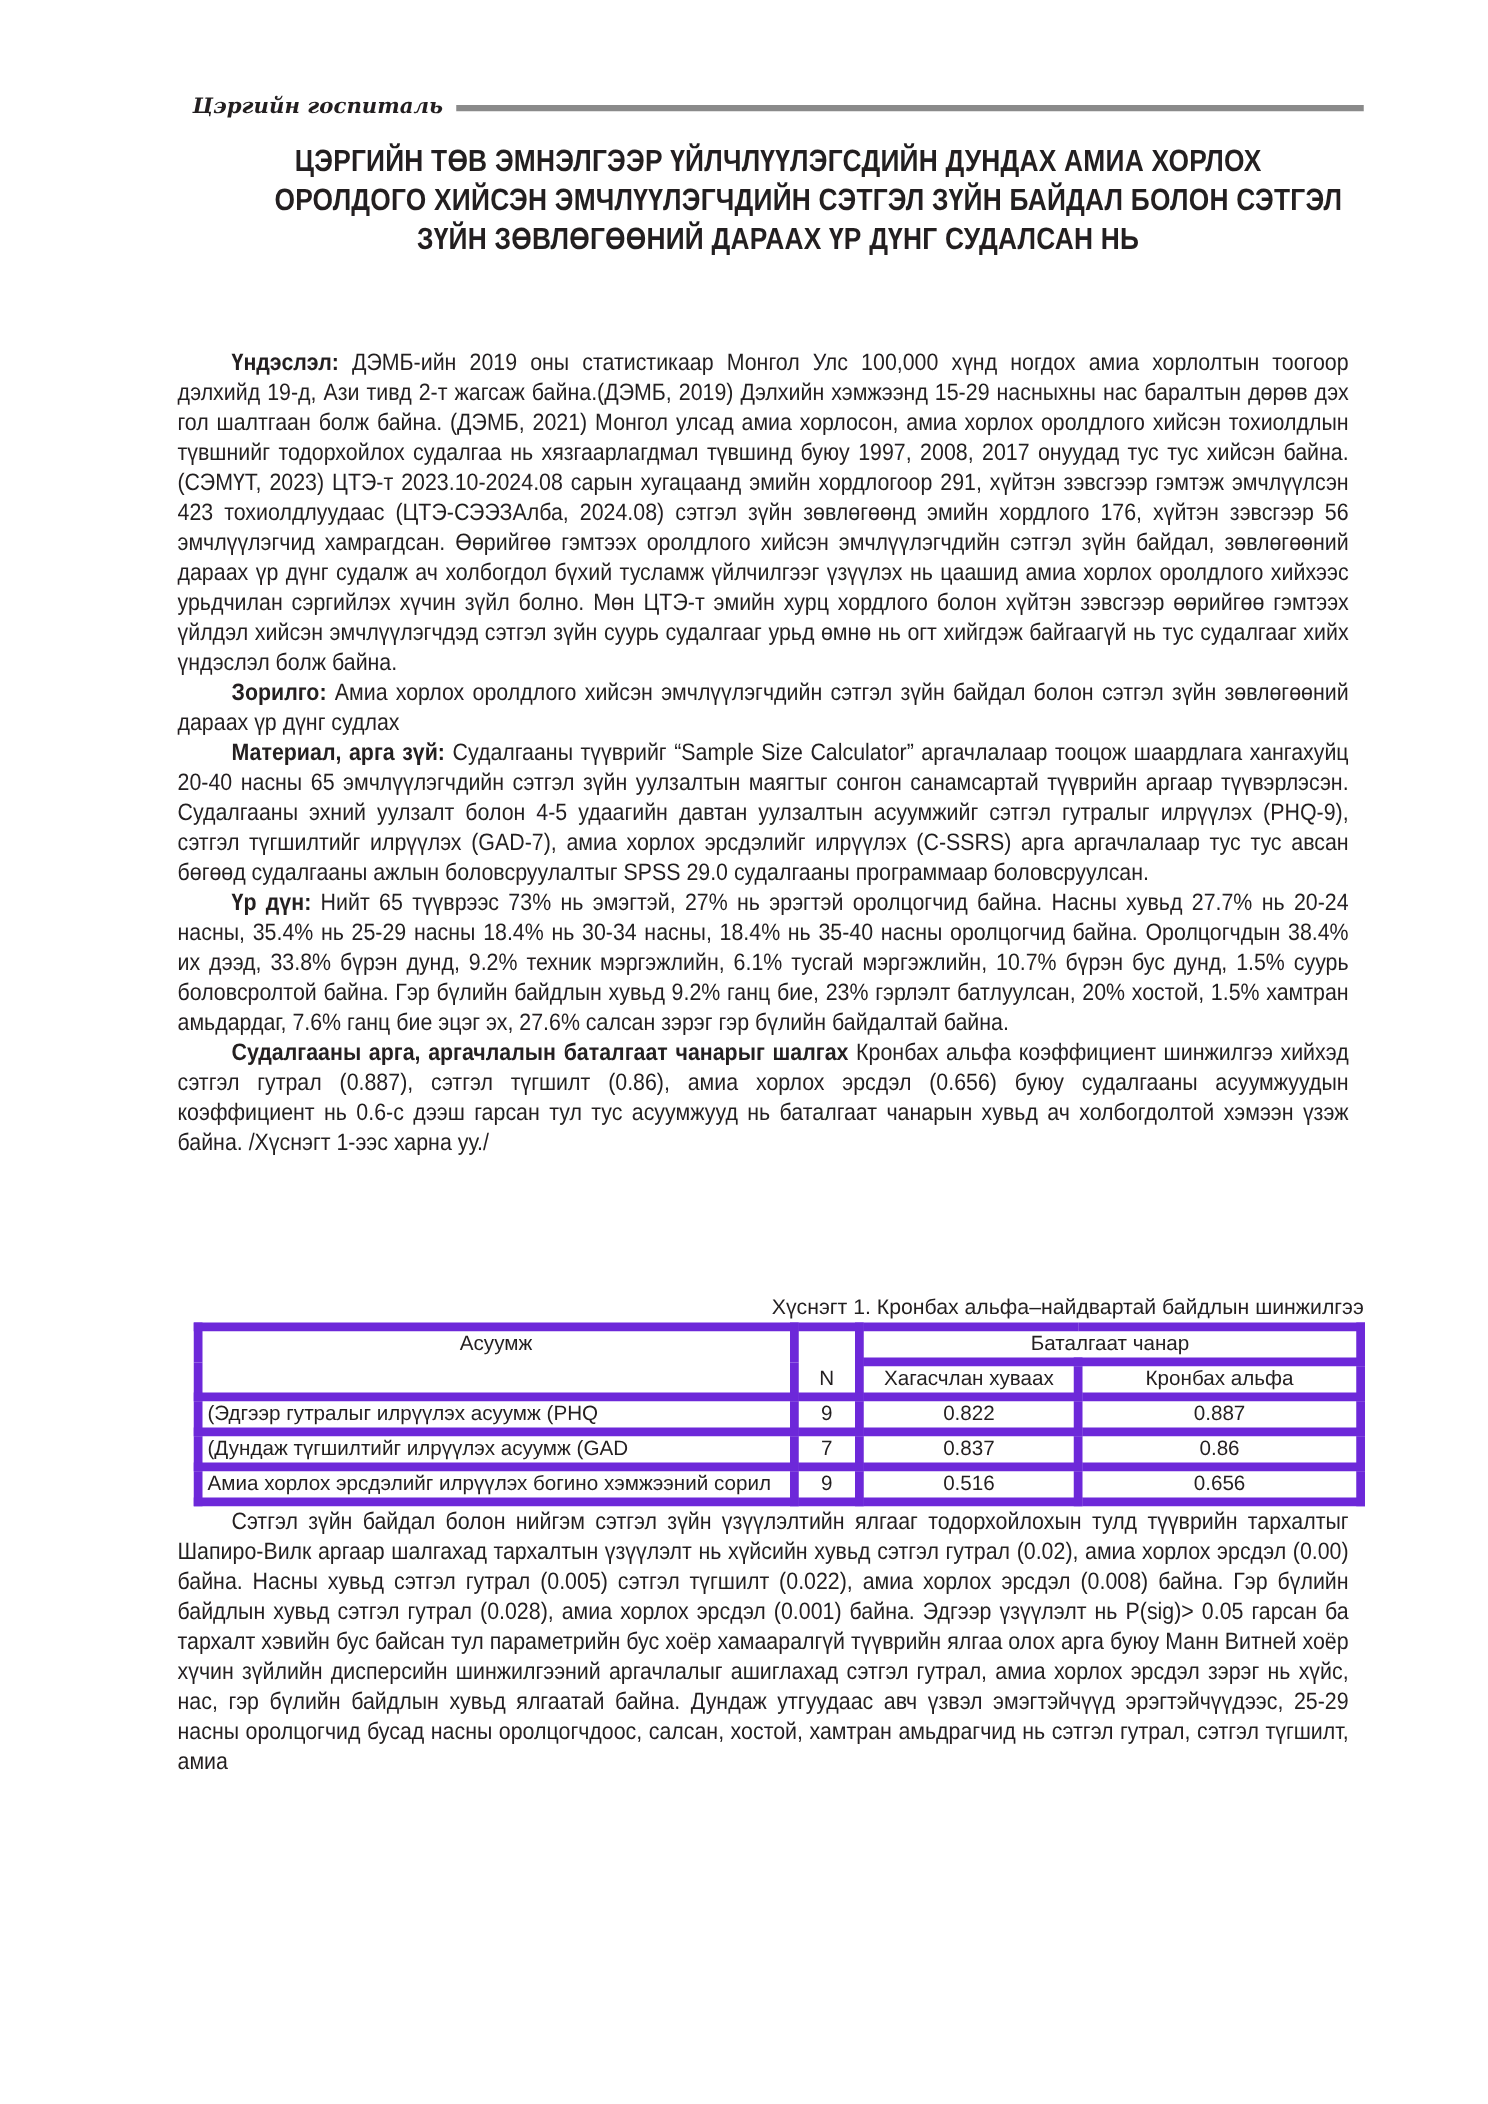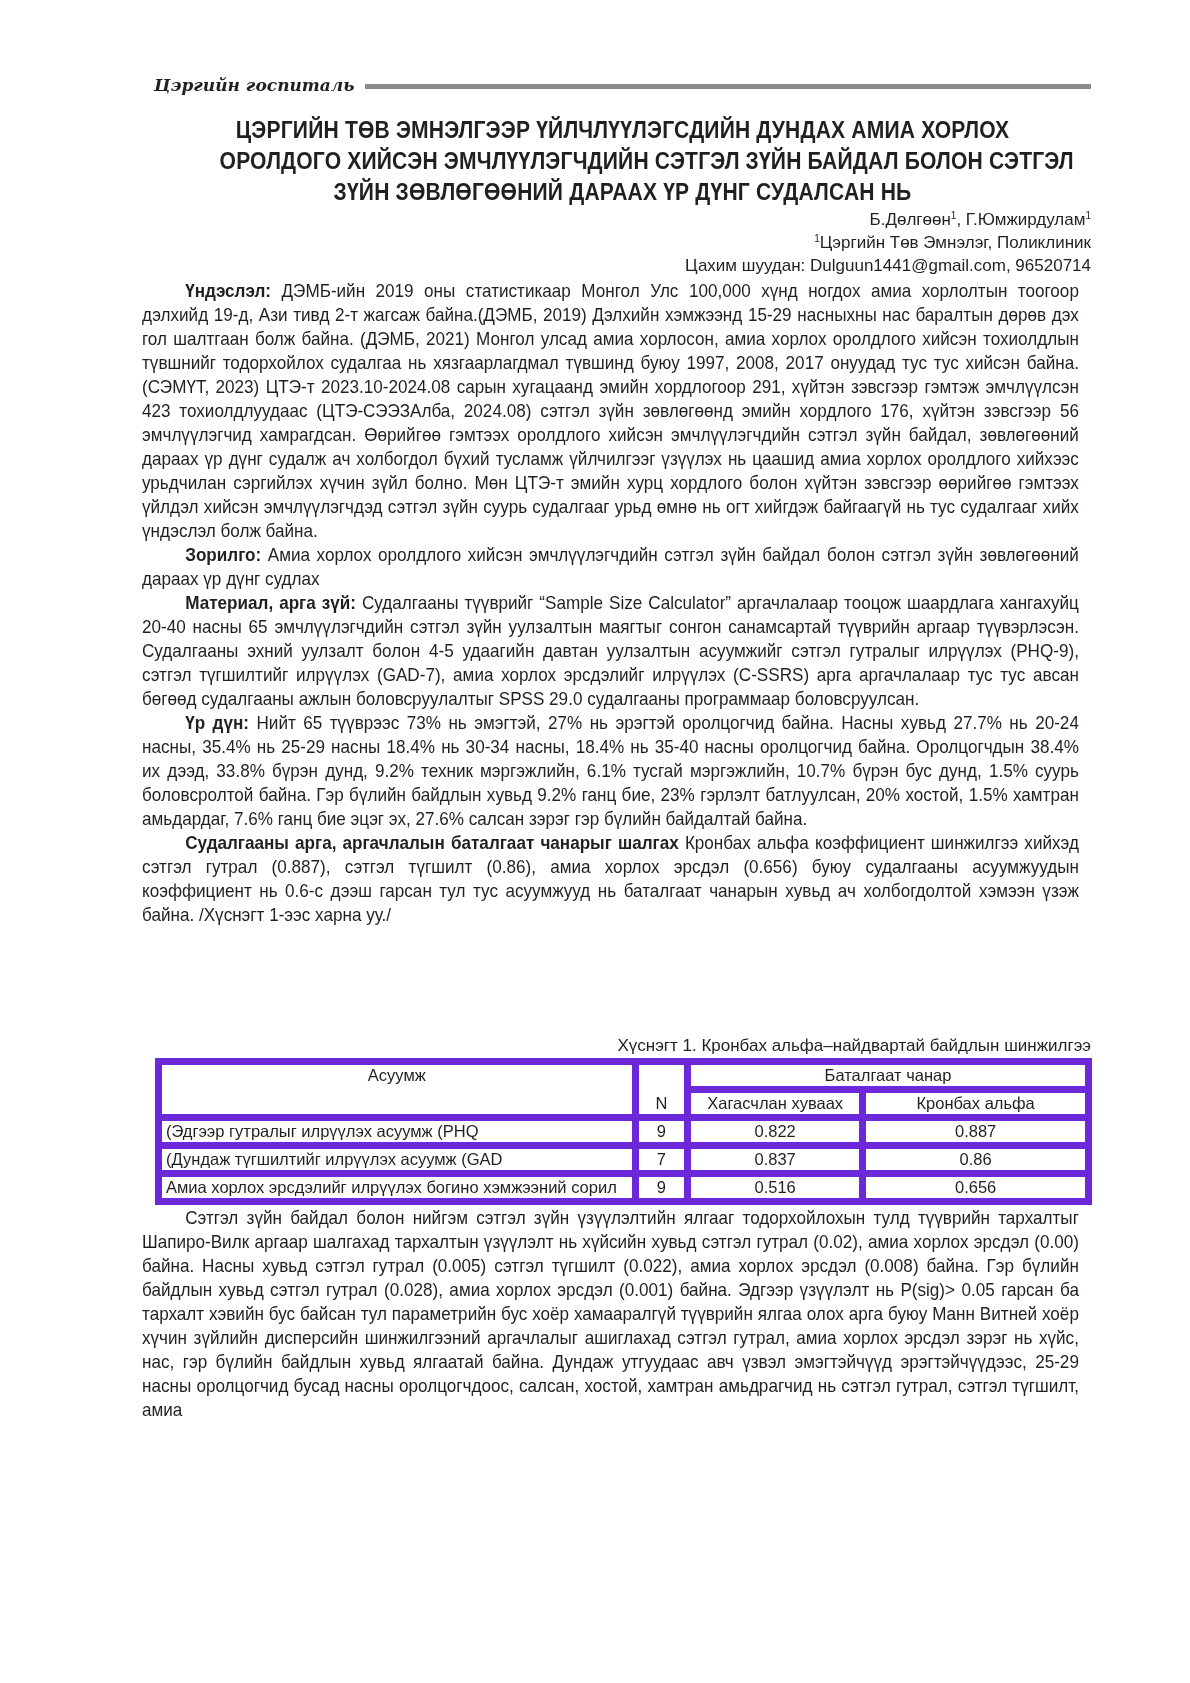--- a/index.html
+++ b/index.html
@@ -49,29 +49,20 @@
     <span class="running-title">Цэргийн госпиталь</span>
     <span class="running-rule"></span>
   </div>
 
   <h1 class="title" style="margin:0;">
     <span class="title-line">ЦЭРГИЙН ТӨВ ЭМНЭЛГЭЭР ҮЙЛЧЛҮҮЛЭГСДИЙН ДУНДАХ АМИА ХОРЛОХ</span>
     <span class="title-line">ОРОЛДОГО ХИЙСЭН ЭМЧЛҮҮЛЭГЧДИЙН СЭТГЭЛ ЗҮЙН БАЙДАЛ БОЛОН СЭТГЭЛ</span>
     <span class="title-line">ЗҮЙН ЗӨВЛӨГӨӨНИЙ ДАРААХ ҮР ДҮНГ СУДАЛСАН НЬ</span>
   </h1>
 
-  <div class="authors">
-    <div>
-      <span>Б.Дөлгөөн</span><sup>1</sup><span>, </span><span>Г.Юмжирдулам</span><sup>1</sup>
-    </div>
-    <div>
-      <sup>1</sup><span>Цэргийн Төв Эмнэлэг, Поликлиник</span>
-    </div>
-    <div>Цахим шуудан: Dulguun1441@gmail.com, 96520714</div>
-  </div>
 
   <div class="body" style="top:279px;">
     <p class="indent"><span class="lead">Үндэслэл:</span><span> ДЭМБ-ийн 2019 оны статистикаар Монгол Улс 100,000 хүнд ногдох амиа хорлолтын тоогоор дэлхийд 19-д, Ази тивд 2-т жагсаж байна.(ДЭМБ, 2019) Дэлхийн хэмжээнд 15-29 насныхны нас баралтын дөрөв дэх гол шалтгаан болж байна. (ДЭМБ, 2021) Монгол улсад амиа хорлосон, амиа хорлох оролдлого хийсэн тохиолдлын түвшнийг тодорхойлох судалгаа нь хязгаарлагдмал түвшинд буюу 1997, 2008, 2017 онуудад тус тус хийсэн байна. (СЭМҮТ, 2023) ЦТЭ-т 2023.10-2024.08 сарын хугацаанд эмийн хордлогоор 291, хүйтэн зэвсгээр гэмтэж эмчлүүлсэн 423 тохиолдлуудаас (ЦТЭ-СЭЭЗАлба, 2024.08) сэтгэл зүйн зөвлөгөөнд эмийн хордлого 176, хүйтэн зэвсгээр 56 эмчлүүлэгчид хамрагдсан. Өөрийгөө гэмтээх оролдлого хийсэн эмчлүүлэгчдийн сэтгэл зүйн байдал, зөвлөгөөний дараах үр дүнг судалж ач холбогдол бүхий тусламж үйлчилгээг үзүүлэх нь цаашид амиа хорлох оролдлого хийхээс урьдчилан сэргийлэх хүчин зүйл болно. Мөн ЦТЭ-т эмийн хурц хордлого болон хүйтэн зэвсгээр өөрийгөө гэмтээх үйлдэл хийсэн эмчлүүлэгчдэд сэтгэл зүйн суурь судалгааг урьд өмнө нь огт хийгдэж байгаагүй нь тус судалгааг хийх үндэслэл болж байна.</span></p>
     <p class="indent"><span class="lead">Зорилго:</span><span> Амиа хорлох оролдлого хийсэн эмчлүүлэгчдийн сэтгэл зүйн байдал болон сэтгэл зүйн зөвлөгөөний дараах үр дүнг судлах</span></p>
     <p class="indent"><span class="lead">Материал, арга зүй:</span><span> Судалгааны түүврийг “Sample Size Calculator” аргачлалаар тооцож шаардлага хангахуйц 20-40 насны 65 эмчлүүлэгчдийн сэтгэл зүйн уулзалтын маягтыг сонгон санамсартай түүврийн аргаар түүвэрлэсэн. Судалгааны эхний уулзалт болон 4-5 удаагийн давтан уулзалтын асуумжийг сэтгэл гутралыг илрүүлэх (PHQ-9), сэтгэл түгшилтийг илрүүлэх (GAD-7), амиа хорлох эрсдэлийг илрүүлэх (C-SSRS)  арга аргачлалаар тус тус авсан бөгөөд судалгааны ажлын боловсруулалтыг SPSS 29.0 судалгааны программаар боловсруулсан.</span></p>
     <p class="indent"><span class="lead">Үр дүн:</span><span> Нийт 65 түүврээс 73% нь эмэгтэй, 27% нь  эрэгтэй оролцогчид байна. Насны хувьд 27.7% нь 20-24 насны, 35.4% нь 25-29 насны 18.4% нь 30-34  насны, 18.4% нь 35-40 насны оролцогчид байна. Оролцогчдын 38.4% их дээд, 33.8% бүрэн дунд, 9.2% техник мэргэжлийн, 6.1% тусгай мэргэжлийн, 10.7% бүрэн бус дунд, 1.5% суурь боловсролтой байна. Гэр бүлийн байдлын хувьд 9.2% ганц бие, 23% гэрлэлт батлуулсан, 20% хостой, 1.5% хамтран амьдардаг, 7.6% ганц бие эцэг эх, 27.6% салсан зэрэг гэр бүлийн байдалтай байна.</span></p>
     <p class="indent"><span class="lead">Судалгааны арга, аргачлалын баталгаат чанарыг шалгах</span><span> Кронбах альфа коэффициент шинжилгээ хийхэд сэтгэл гутрал (0.887), сэтгэл түгшилт (0.86), амиа хорлох эрсдэл (0.656) буюу судалгааны асуумжуудын коэффициент нь 0.6-с дээш гарсан тул тус асуумжууд нь баталгаат чанарын хувьд ач холбогдолтой хэмээн үзэж байна. /Хүснэгт 1-ээс харна уу./</span></p>
   </div>
 
   <div class="caption">Хүснэгт 1. Кронбах альфа–найдвартай байдлын шинжилгээ</div>

